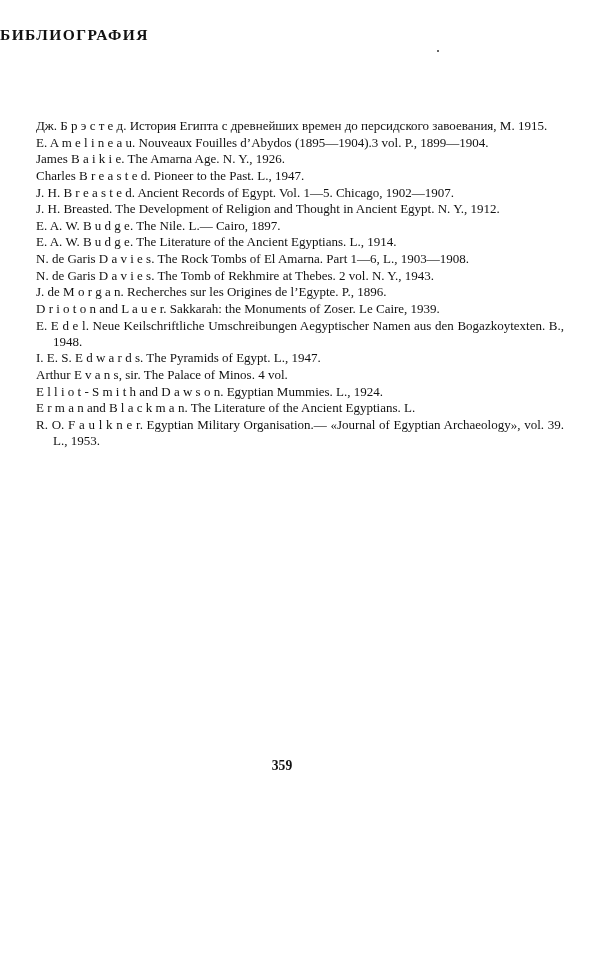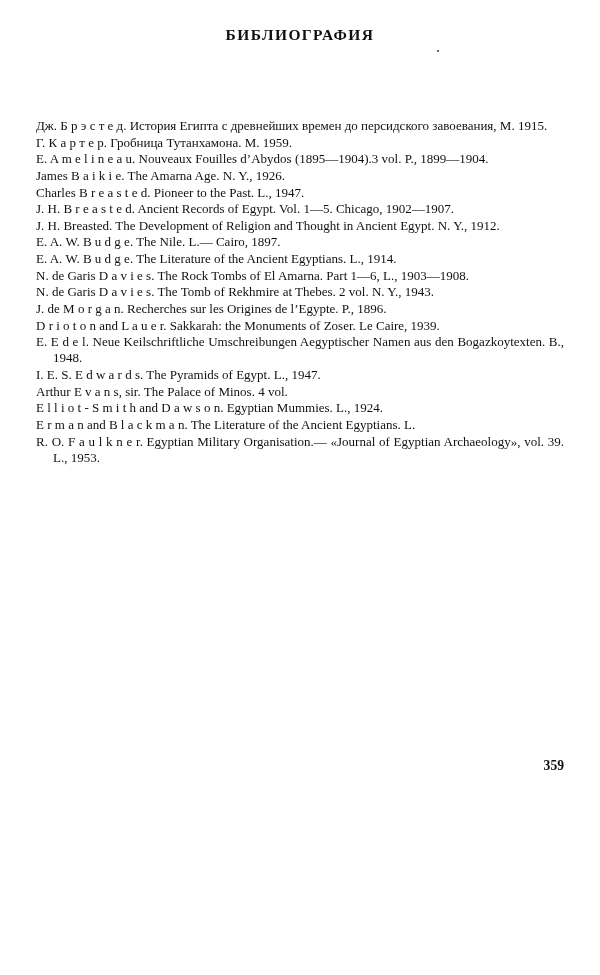--- a/index.html
+++ b/index.html
@@ -16,21 +16,20 @@
     overflow: hidden;
   }
   .page {
     width: 600px;
     height: 975px;
     position: relative;
     box-sizing: border-box;
     padding: 0;
   }
   .page-title {
-    text-align: center;
     font-family: "Liberation Serif", serif;
     font-size: 15.5px;
     font-weight: bold;
     letter-spacing: 1.4px;
     margin-top: 26px;
     margin-bottom: 0;
   }
   .title-dot {
     position: absolute;
     top: 24px;
@@ -56,38 +55,37 @@
     text-justify: inter-word;
     margin: 0 0 0.6px 0;
     padding-left: 17px;
     text-indent: -17px;
   }
   .page-number {
     position: absolute;
     top: 732px;
     left: 0;
     width: 564px;
-    text-align: right;
+    text-align: center;
     font-size: 13.6px;
     font-weight: bold;
     font-family: "Liberation Serif", serif;
   }
 </style>
 </head>
 <body>
 
 <div class="page">
 
   <div class="title-dot"></div>
 
   <h1 class="page-title">БИБЛИОГРАФИЯ</h1>
 
   <ul class="biblio-list">
     <li class="entry">Дж. Б р э с т е д. История Египта с древнейших времен до персидского завоевания, М. 1915.</li>
-    <li class="entry">Г. К а р т е р. Гробница Тутанхамона. М. 1959.</li>
     <li class="entry">E. A m e l i n e a u. Nouveaux Fouilles d’Abydos (1895—1904).3 vol. P., 1899—1904.</li>
     <li class="entry">James B a i k i e. The Amarna Age. N. Y., 1926.</li>
     <li class="entry">Charles B r e a s t e d. Pioneer to the Past. L., 1947.</li>
     <li class="entry">J. H. B r e a s t e d. Ancient Records of Egypt. Vol. 1—5. Chicago, 1902—1907.</li>
     <li class="entry">J. H. Breasted. The Development of Religion and Thought in Ancient Egypt. N. Y., 1912.</li>
     <li class="entry">E. A. W. B u d g e. The Nile. L.— Cairo, 1897.</li>
     <li class="entry">E. A. W. B u d g e. The Literature of the Ancient Egyptians. L., 1914.</li>
     <li class="entry">N. de Garis D a v i e s. The Rock Tombs of El Amarna. Part 1—6, L., 1903—1908.</li>
     <li class="entry">N. de Garis D a v i e s. The Tomb of Rekhmire at Thebes. 2 vol. N. Y., 1943.</li>
     <li class="entry">J. de M o r g a n. Recherches sur les Origines de l’Egypte. P., 1896.</li>

